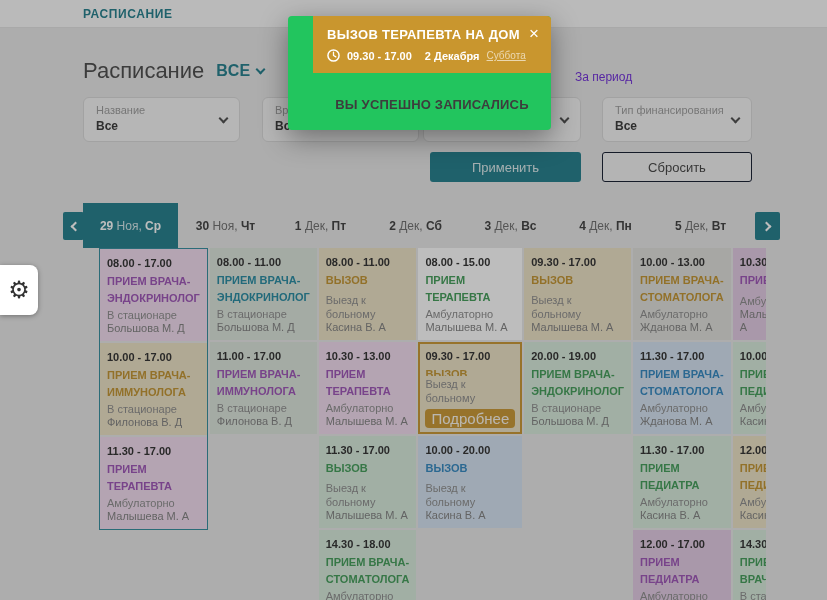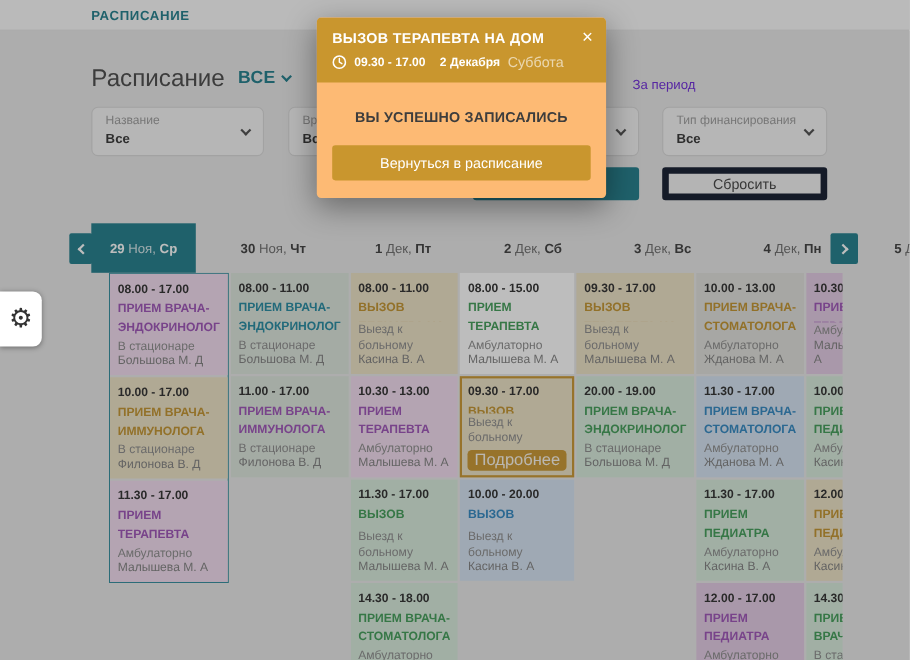--- a/index.html
+++ b/index.html
@@ -28,56 +28,56 @@
   
   .filter-box{position:absolute;top:69px;height:45px;background:#F5F5F5;border:1px solid #D8D8D8;border-radius:6px;padding:6px 26px 6px 12px;cursor:pointer;}
   .filter-label{font-size:11px;color:#9A9A9A;line-height:13px;min-height:13px;}
   .filter-value{font-size:12px;font-weight:bold;color:#333;line-height:15px;margin-top:2px;}
   .filter-box .chev{position:absolute;right:12px;top:20px;}
   .f1{left:83px;width:157px;} .f2{left:262px;width:157px;} .f3{left:423px;width:158px;} .f4{left:602px;width:150px;}
   
   .btn-apply{position:absolute;left:430px;top:124px;width:151px;height:30px;background:var(--teal);color:rgba(255,255,255,.85);
     border:none;border-radius:3px;font-size:13px;font-family:inherit;cursor:pointer;}
   .btn-reset{position:absolute;left:602px;top:124px;width:150px;height:30px;background:#F2F2F2;color:#3F3F3F;
-    border:6px solid #0f172a;border-radius:3px;font-size:13px;font-family:inherit;cursor:pointer;}
+    border:1px solid #0f172a;border-radius:3px;font-size:13px;font-family:inherit;cursor:pointer;}
   
   .tabs-row{position:absolute;left:0;top:175px;right:0;height:45px;}
   .tab-nav{position:absolute;top:9px;width:21px;height:28px;background:var(--teal);border:none;border-radius:2px;
     display:flex;align-items:center;justify-content:center;cursor:pointer;padding:0;}
   .tab-nav.prev{left:63px;} .tab-nav.next{left:755px;width:25px;}
-  .date-tabs{position:absolute;left:83px;top:0;width:665px;height:45px;display:flex;gap:23px;}
+  .date-tabs{position:absolute;left:83px;top:0;width:665px;height:45px;display:flex;}
   .tab{flex:0 0 95px;display:flex;align-items:center;justify-content:center;font-size:12px;color:#3B3B3B;cursor:pointer;white-space:pre;}
   .tab .t-day,.tab .t-dow{font-weight:bold;}
   .tab .t-mon{color:#6B6B6B;}
   .tab.active{background:var(--teal);color:#fff;}
   .tab.active .t-mon{color:rgba(255,255,255,.8);}
   
   .grid{position:absolute;left:99px;top:220px;width:667px;height:352px;overflow:hidden;display:flex;gap:2px;align-items:flex-start;}
   .day-column{flex:0 0 93px;display:flex;flex-direction:column;gap:2px;}
   .day-column.active{border:1px solid #2E8C9C;}
   .cell{height:92px;flex:none;padding:7px 7px 6px;display:flex;flex-direction:column;overflow:hidden;cursor:pointer;}
   .cell.selected{border:2px solid var(--gold);padding:5px 5px 4px;}
   .cell-time{font-size:11px;font-weight:bold;color:#2B2B2B;line-height:15px;}
   .cell-title{font-size:11px;font-weight:bold;line-height:17px;max-height:34px;overflow:hidden;margin-top:2px;}
   .cell-place{font-size:11px;color:#8A8A8A;line-height:14px;margin-top:1px;}
   .cell-doctor{font-size:11px;color:#7F7F7F;line-height:13px;margin-top:auto;}
   .details-btn{margin-top:4px;height:24px;background:var(--gold);color:rgba(255,255,255,.92);border:none;border-radius:4px;
     font-size:15px;font-family:inherit;cursor:pointer;}
   
   .scrim{position:absolute;inset:0;background:rgba(35,35,35,.30);z-index:40;}
-  .modal{position:absolute;left:288px;top:16px;width:263px;background:#fdba74;border-radius:4px;z-index:100;
-    box-shadow:0 8px 28px rgba(0,0,0,.4);overflow:hidden;}
+  .modal{position:absolute;left:288px;top:16px;width:263px;background:#22c55e;border-radius:4px;z-index:100;
+    box-shadow:0 8px 28px rgba(0,0,0,.4);overflow:hidden;padding-left:25px;}
   .modal-header{background:var(--gold);padding:11px 12px 11px 14px;}
   .modal-title-row{display:flex;align-items:flex-start;justify-content:space-between;}
   .modal-title{font-size:13px;font-weight:bold;color:#fff;letter-spacing:.3px;}
   .modal-close{background:none;border:none;color:#fff;font-size:17px;line-height:14px;cursor:pointer;padding:0;font-family:inherit;}
   .modal-sub{display:flex;align-items:center;gap:7px;margin-top:7px;}
   .modal-time{font-size:11px;font-weight:bold;color:#fff;}
   .modal-date{font-size:11px;font-weight:bold;color:#fff;margin-left:6px;}
-  .modal-weekday{font-size:13px;color:rgba(255,255,255,.62);}
+  .modal-weekday{font-size:10px;color:rgba(255,255,255,.62);text-decoration:underline;}
   .modal-message{text-align:center;font-size:13px;font-weight:bold;color:#3D3D3D;padding:24px 10px 18px;letter-spacing:.2px;}
   .modal-return{display:block;width:calc(100% - 28px);margin:0 14px 16px;height:32px;background:var(--gold);
     color:#fff;border:none;border-radius:3px;font-size:13px;font-family:inherit;cursor:pointer;}
   
   .settings-panel{position:absolute;left:0;top:265px;width:38px;height:50px;background:#fff;border-radius:0 8px 8px 0;
     box-shadow:0 1px 5px rgba(0,0,0,.35);z-index:90;display:flex;align-items:center;justify-content:center;cursor:pointer;}
   .gear{font-size:24px;color:#333;line-height:1;}
 </style>
 </head>
 <body>
@@ -307,16 +307,15 @@
         <svg width="13" height="13" viewBox="0 0 14 14">
           <circle cx="7" cy="7" r="6" fill="none" stroke="#fff" stroke-width="1.6"></circle>
           <path d="M7 3.5 V7 L9.5 8.5" fill="none" stroke="#fff" stroke-width="1.4" stroke-linecap="round"></path>
         </svg>
         <span class="modal-time">09.30  -  17.00</span>
         <span class="modal-date">2 Декабря</span>
         <span class="modal-weekday">Суббота</span>
       </div>
     </div>
     <div class="modal-message">ВЫ УСПЕШНО ЗАПИСАЛИСЬ</div>
-    <button class="modal-return">Вернуться в расписание</button>
   </div>
 
 </div>
 
 </body></html>

